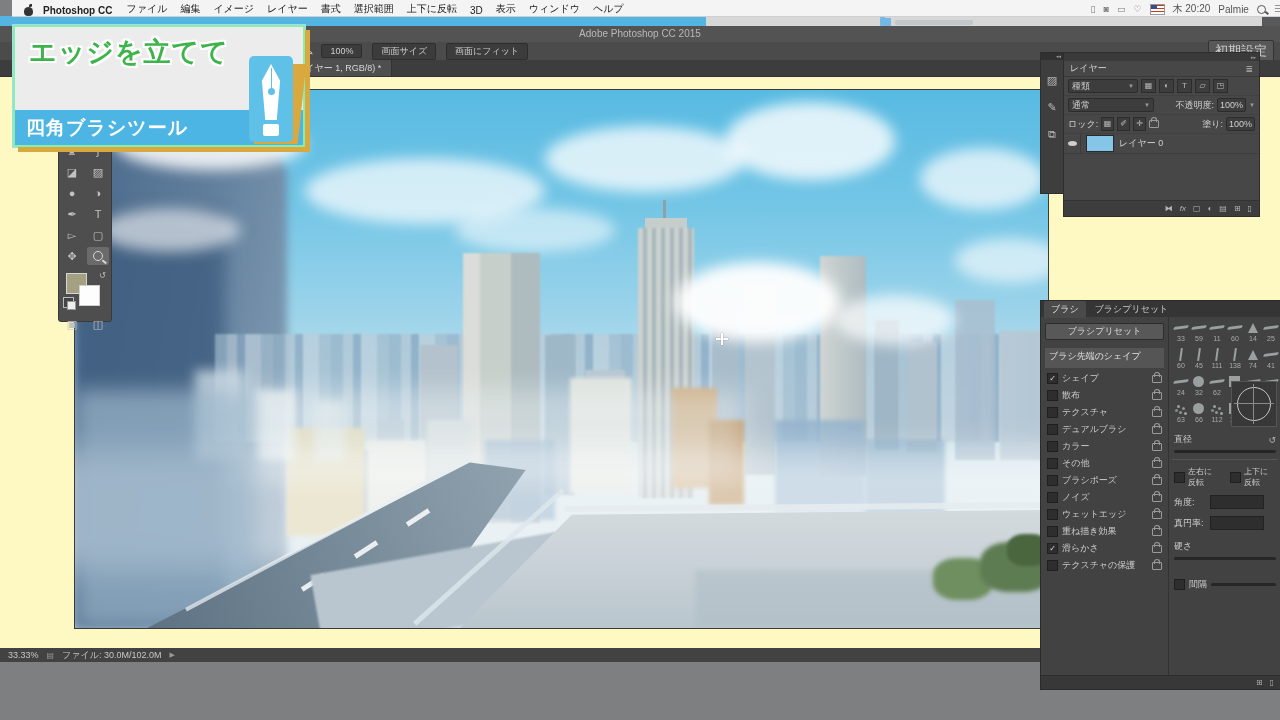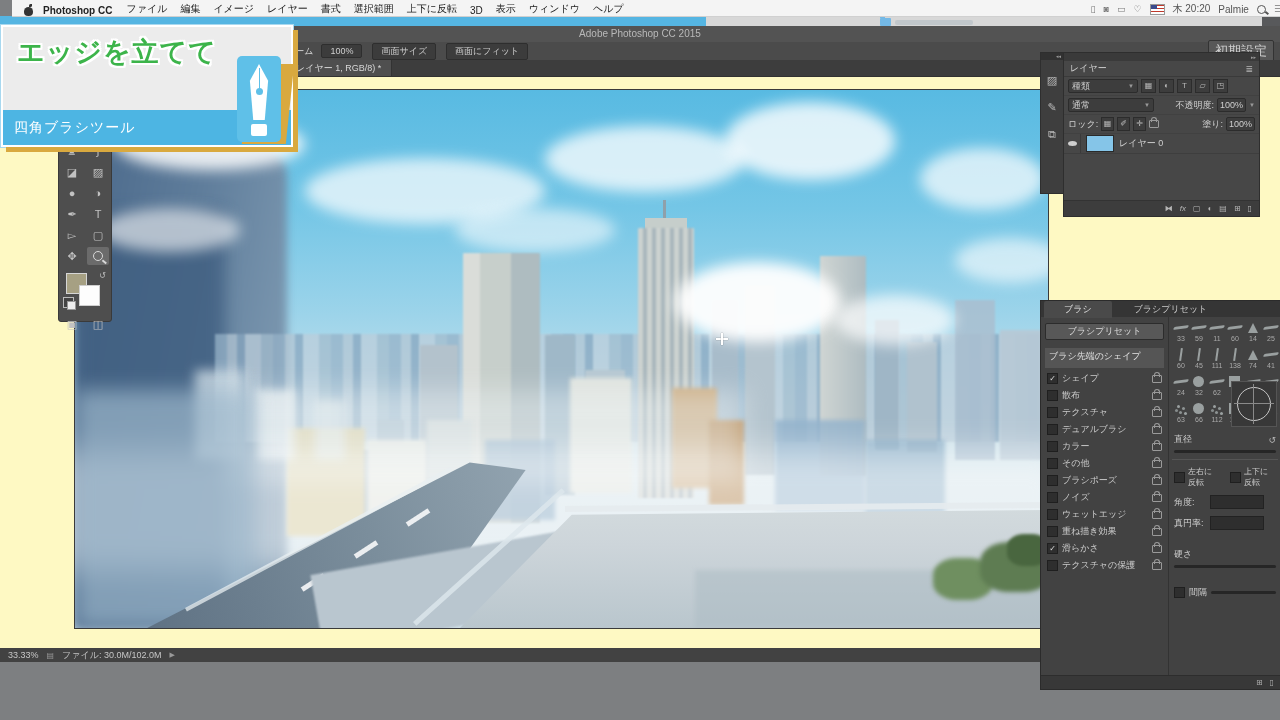--- a/index.html
+++ b/index.html
@@ -157,21 +157,21 @@
   .eye[data-on="on"]{background:#cfcfcf}
   .lthumb{width:26px;height:15px;margin:0 5px;border:1px solid #2a2a2a;background:#888}
   .lthumb[data-thumb="checker"]{background:repeating-conic-gradient(#fff 0 25%,#cfcfcf 0 50%) 0 0/6px 6px}
   .lthumb[data-thumb="city"]{background:linear-gradient(180deg,#9fd2ec 0 55%,#8a9aa4 55% 100%)}
   .lthumb[data-thumb="sky"]{background:#85c5e8}
   .lp-foot{position:absolute;bottom:0;left:0;right:0;height:15px;background:#3d3d3d;display:flex;align-items:center;justify-content:flex-end;gap:7px;padding:0 7px;font-size:8px;color:#b5b5b5;border-top:1px solid #333}
 
   
   #brushpanel{position:absolute;left:1040px;top:300px;width:239px;height:388px;background:#424242;border:1px solid #2b2b2b;z-index:30;font-size:9px;color:#cccccc}
   .bp-tabs{height:16px;background:#353535;display:flex;align-items:center;gap:2px;padding-left:3px}
-  .bp-tab{padding:2px 20px}
+  .bp-tab{padding:2px 7px}
   .bp-tab.active{background:#4a4a4a;color:#e3e3e3;border-radius:2px 2px 0 0}
   .bp-body{position:absolute;top:16px;bottom:13px;left:0;right:0}
   .bp-left{position:absolute;left:0;top:0;width:128px;height:100%;border-right:1px solid #333;padding:6px 4px;box-sizing:border-box}
   .preset-btn{height:15px;background:#585858;border:1px solid #2c2c2c;border-radius:2px;text-align:center;line-height:15px;color:#ddd;margin-bottom:8px}
   .tip-row{height:16px;background:#555;color:#e3e3e3;padding:2px 4px;margin-bottom:2px}
   .bopt{display:flex;align-items:center;gap:4px;height:17px;padding:0 2px}
   .cb{width:9px;height:9px;border:1px solid #1f1f1f;background:#2e2e2e;color:#ddd;font-size:8px;line-height:9px;text-align:center;flex:none}
   .bopt .lk{margin-left:auto}
   .bp-right{position:absolute;left:129px;top:0;right:0;height:100%;padding:4px 2px;overflow:hidden;box-sizing:border-box}
   .bgrid{display:grid;grid-template-columns:repeat(6,18px)}
@@ -192,36 +192,36 @@
   .sep{border-top:1px solid #555;margin:6px 0}
   .flips{display:flex;gap:10px;font-size:8px;align-items:center;padding:0 2px}
   .flips .pair{display:flex;gap:3px;align-items:center}
   .inp-row{display:flex;align-items:center;margin-top:7px;padding:0 2px}
   .inp-row .lab{width:36px}
   .inpbox{width:52px;height:12px;background:#2e2e2e;border:1px solid #222}
   .circle-ctl{position:absolute;right:3px;top:64px;width:44px;height:44px;background:#383838;border:1px solid #555}
   .circle-ctl .cc{position:absolute;left:5px;top:5px;width:32px;height:32px;border:1.5px solid #c9c9c9;border-radius:50%}
   .circle-ctl .ch{position:absolute;left:2px;top:21px;width:40px;height:1px;background:#8a8a8a}
   .circle-ctl .cv{position:absolute;left:21px;top:2px;width:1px;height:40px;background:#8a8a8a}
-  .hd-row{margin-top:18px;padding:0 2px}
+  .hd-row{margin-top:10px;padding:0 2px}
   .sp-row{display:flex;gap:4px;align-items:center;margin-top:18px;padding:0 2px}
   .sp-row .track{flex:1;margin:0}
   .bp-foot{position:absolute;bottom:0;left:0;right:0;height:13px;background:#383838;border-top:1px solid #2d2d2d;
            display:flex;align-items:center;justify-content:flex-end;gap:7px;padding:0 6px;font-size:8px;color:#aaa}
 
   
-  #overlay{position:absolute;left:1px;top:25px;width:288px;height:118px;z-index:50;
-           border:2px solid #ffffff;box-shadow:5px 5px 0 #d9a93f,0 0 0 1px #a8d8ef}
+  #overlay{position:absolute;left:13px;top:25px;width:288px;height:118px;z-index:50;
+           border:2px solid #86efac;box-shadow:5px 5px 0 #d9a93f,0 0 0 1px #a8d8ef}
   #ov-title{height:83px;background:#ececec;padding:8px 0 0 14px;box-sizing:border-box}
   .ovline{font-size:27px;font-weight:bold;letter-spacing:1px;line-height:34px;
     text-shadow:-2px -2px 0 #fff,2px -2px 0 #fff,-2px 2px 0 #fff,2px 2px 0 #fff,0 -2px 0 #fff,0 2px 0 #fff,-2px 0 0 #fff,2px 0 0 #fff}
   #ov-l1{color:#3cb44a}
   #ov-l2{color:#1d5fa5}
   #ov-bar{height:35px;background:#4db5e3;display:flex;align-items:center;padding-left:11px;box-sizing:border-box}
-  #ov-sub{color:#fff;font-size:14px;font-weight:normal;letter-spacing:1px}
+  #ov-sub{color:#fff;font-size:19px;font-weight:bold;letter-spacing:1px}
   #nibblock{position:absolute;right:8px;bottom:3px;width:46px;height:86px}
   #nibgold{position:absolute;right:-7px;top:8px;width:44px;height:80px;background:#d9a93f;transform:skewX(-6deg)}
   #nibface{position:absolute;left:0;top:0;width:44px;height:86px;background:#5fc0e8;border-radius:5px}
   #nib{position:absolute;left:10px;top:8px;width:24px;height:56px;background:#fff;
        clip-path:polygon(50% 0%,88% 30%,74% 100%,26% 100%,12% 30%)}
   #nibhole{position:absolute;left:19px;top:32px;width:7px;height:7px;background:#5fc0e8;border-radius:50%}
   #nibslit{position:absolute;left:21.5px;top:12px;width:1.5px;height:21px;background:#5fc0e8}
   #nibtail{position:absolute;left:14px;top:68px;width:16px;height:12px;background:#fff;border-radius:2px}
 </style>
 </head>

